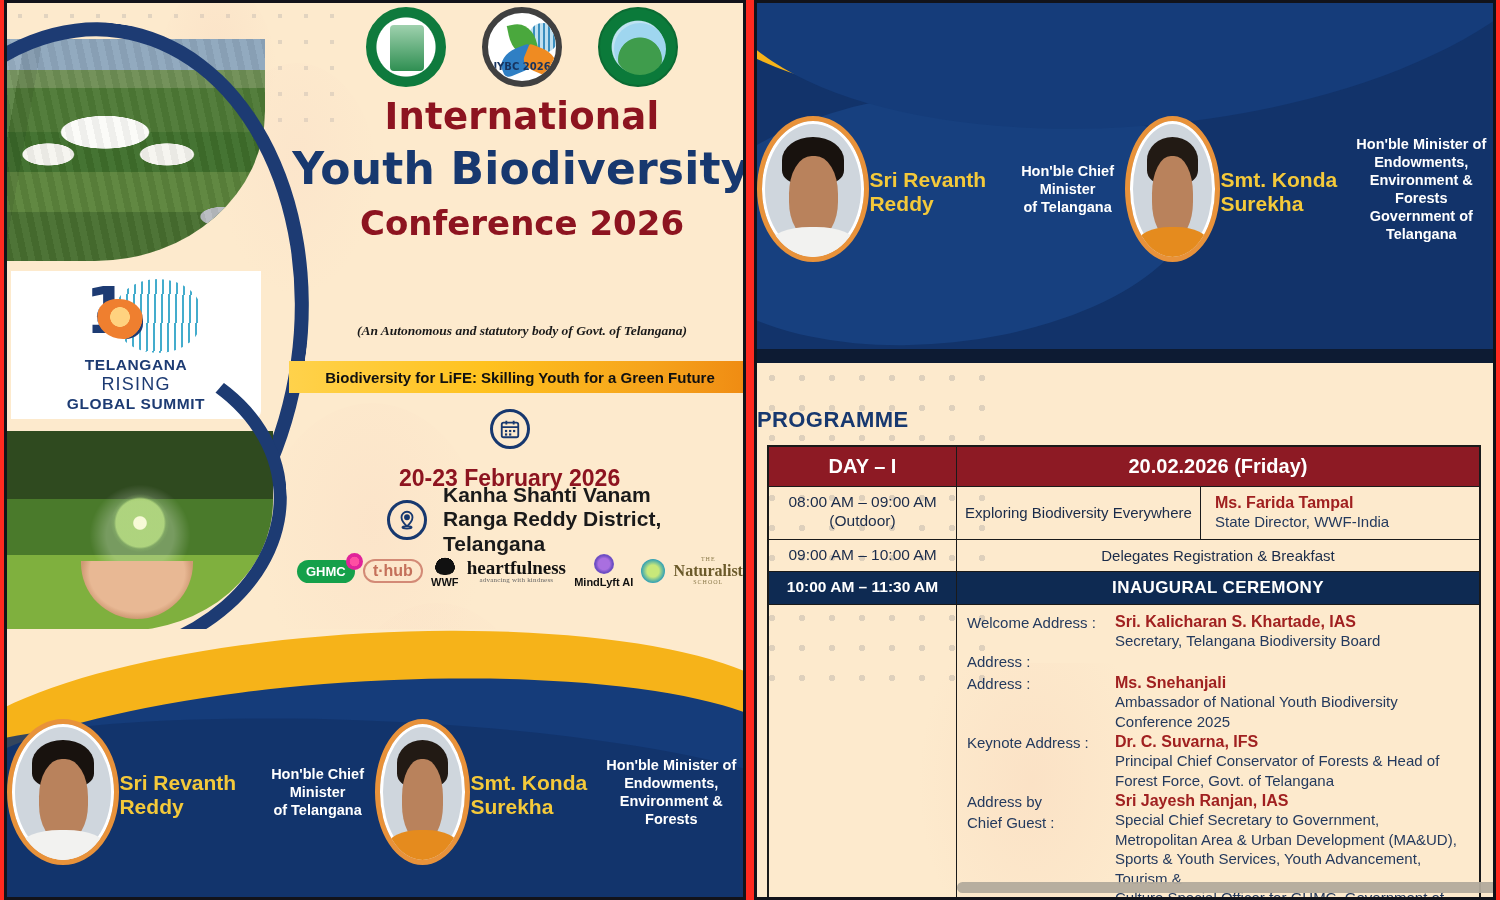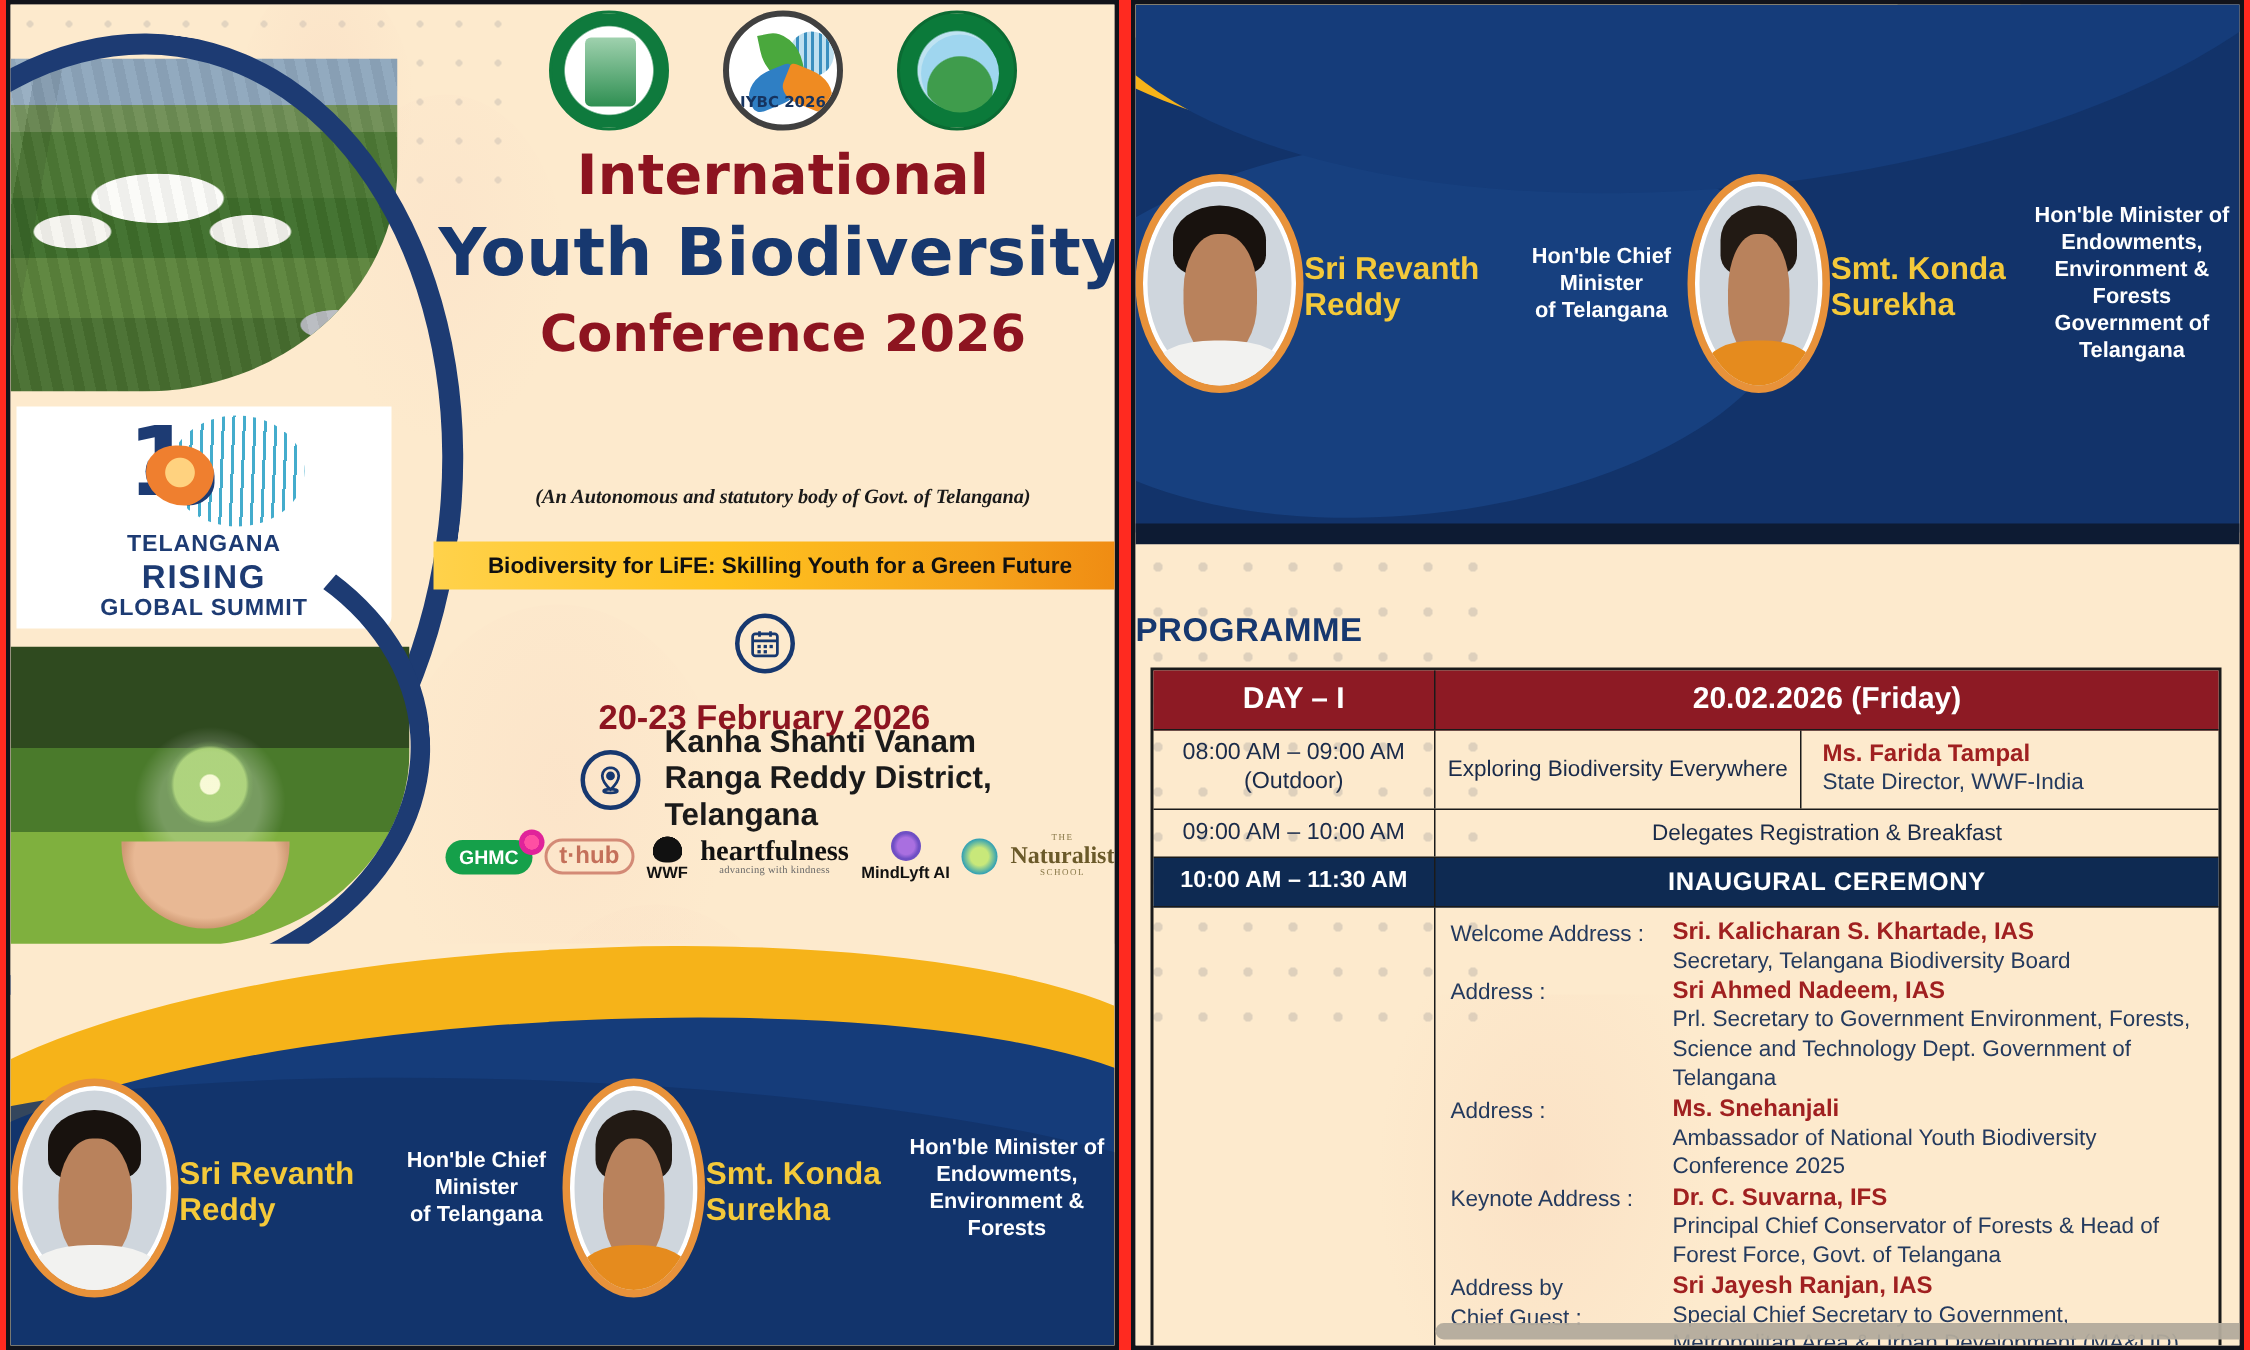--- a/index.html
+++ b/index.html
@@ -91,21 +91,21 @@
     position: absolute; left: 52px; top: 2px; width: 90px; height: 74px;
     background: repeating-linear-gradient(92deg, #2fa3c7 0 2px, transparent 2px 7px);
     border-radius: 50%; opacity: .9;
   }
   .summit-state {
     position: absolute; left: 36px; top: 22px; width: 46px; height: 40px;
     background: radial-gradient(circle at 50% 45%, #ffd27f 0 30%, #ef7f2f 32% 70%, #1d3b73 72%);
     border-radius: 46% 54% 40% 60%;
   }
   .summit-t { font-size: 15.5px; font-weight: 700; color: #1d3b73; letter-spacing: .6px; }
-  .summit-r { font-size: 22px; font-weight: 700; color: #1d3b73; letter-spacing: 1.2px; line-height: 1.05; }
+  .summit-r { font-size: 18px; font-weight: 400; color: #1d3b73; letter-spacing: 1.2px; line-height: 1.05; }
   .summit-g { font-size: 15.5px; font-weight: 700; color: #1d3b73; letter-spacing: .6px; }
 
   .photo-bot {
     position: absolute; left: 0; top: 392px; width: 266px; height: 200px;
     overflow: hidden; border-bottom-right-radius: 150px 130px;
   }
   .greenglobe {
     position: absolute; inset: 0;
     background:
       radial-gradient(circle 52px at 50% 46%, rgba(255,255,210,.95) 0 12%, rgba(160,210,90,.85) 14% 46%, rgba(120,180,70,.25) 50%, rgba(0,0,0,0) 56%),
@@ -125,21 +125,21 @@
     border: 13px solid #1d3b73; border-radius: 50%;
     border-left-color: transparent; border-top-color: transparent;
     transform: rotate(-4deg);
   }
 
   
   .emblems { position: absolute; left: 300px; top: 2px; width: 430px; height: 84px; display: flex; align-items: center; justify-content: center; gap: 36px; }
   .emblem { width: 80px; height: 80px; border-radius: 50%; position: relative; }
   .emblem-gov { background: radial-gradient(circle, #ffffff 0 54%, #0f7a3d 56% 78%, #ffffff 80%); border: 2px solid #0f7a3d; }
   .emblem-gov::after{content:"";position:absolute;left:22px;top:16px;width:34px;height:46px;background:linear-gradient(#9fd1ae,#2f8f52);border-radius:4px;}
-  .emblem-iybc { background: #ffffff; border: 4px solid #404040; overflow: hidden; }
+  .emblem-iybc { background: #ffffff; border: 6px solid #404040; overflow: hidden; }
   .emblem-iybc .leaf { position:absolute; left:22px; top:10px; width:26px; height:34px; background:#4aa83d; border-radius: 0 70% 0 70%; transform: rotate(-12deg);}
   .emblem-iybc .glob { position:absolute; left:40px; top:10px; width:30px; height:30px; border-radius:50%; background: repeating-linear-gradient(90deg,#3a8fbf 0 2px, #bfe0f0 2px 5px);}
   .emblem-iybc .hL { position:absolute; left:12px; top:36px; width:34px; height:24px; background:#2f7fc4; border-radius: 60% 10% 40% 20%; transform: rotate(-22deg);}
   .emblem-iybc .hR { position:absolute; left:36px; top:36px; width:34px; height:24px; background:#ef8b22; border-radius: 10% 60% 20% 40%; transform: rotate(22deg);}
   .emblem-iybc .cap { position:absolute; left:0; right:0; bottom:9px; text-align:center; font-size:10px; font-weight:800; color:#16335f; font-family:"DejaVu Sans",sans-serif;}
   .emblem-tsbb { background: radial-gradient(circle, #bfe3f2 0 48%, #0b7a3a 50% 100%); border: 2px solid #0b6b33; overflow:hidden;}
   .emblem-tsbb::before{content:"";position:absolute;left:14px;top:14px;width:52px;height:52px;border-radius:50%;background:radial-gradient(circle at 50% 70%,#3f9c4c 0 48%,#9fd6ef 50%);}
 
   
   .t-intl { position:absolute; left:300px; top:92px; width:430px; text-align:center;
@@ -515,25 +515,20 @@
               <div class="cer-line">
                 <div class="cer-label">Welcome Address :</div>
                 <div class="cer-val">
                   <div class="name-red">Sri. Kalicharan S. Khartade, IAS</div>
                   <div class="sub" style="white-space:pre-line">Secretary, Telangana Biodiversity Board</div>
                 </div>
               </div>
 
               <div class="cer-line">
                 <div class="cer-label">Address :</div>
-                <div class="cer-val">
-                  <div class="name-red">Sri Ahmed Nadeem, IAS</div>
-                  <div class="sub" style="white-space:pre-line">Prl. Secretary to Government Environment, Forests,
-Science and Technology Dept. Government of Telangana</div>
-                </div>
               </div>
 
               <div class="cer-line">
                 <div class="cer-label">Address :</div>
                 <div class="cer-val">
                   <div class="name-red">Ms. Snehanjali</div>
                   <div class="sub" style="white-space:pre-line">Ambassador of National Youth Biodiversity
 Conference 2025</div>
                 </div>
               </div>

